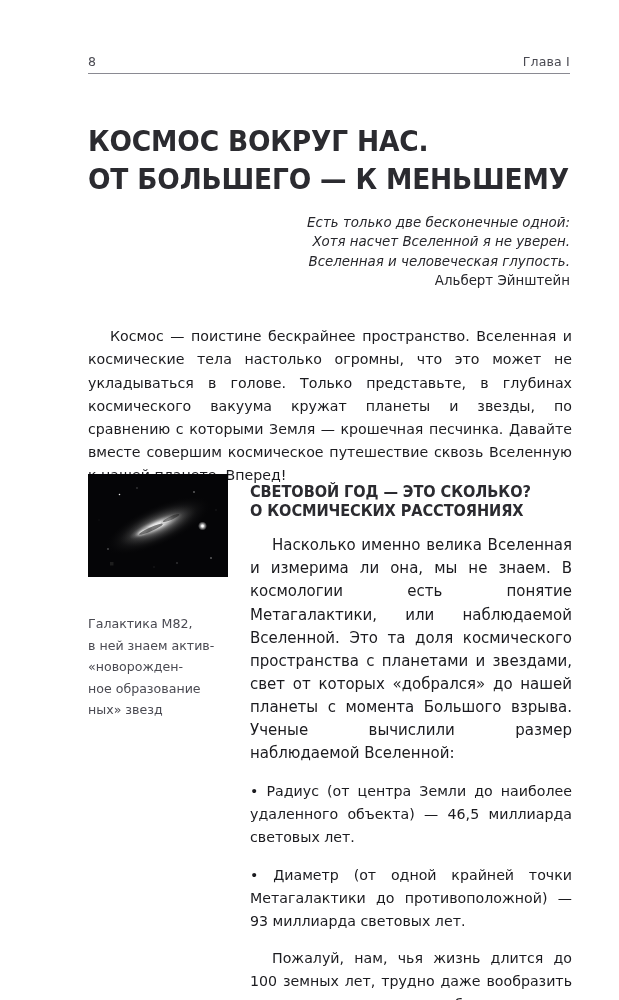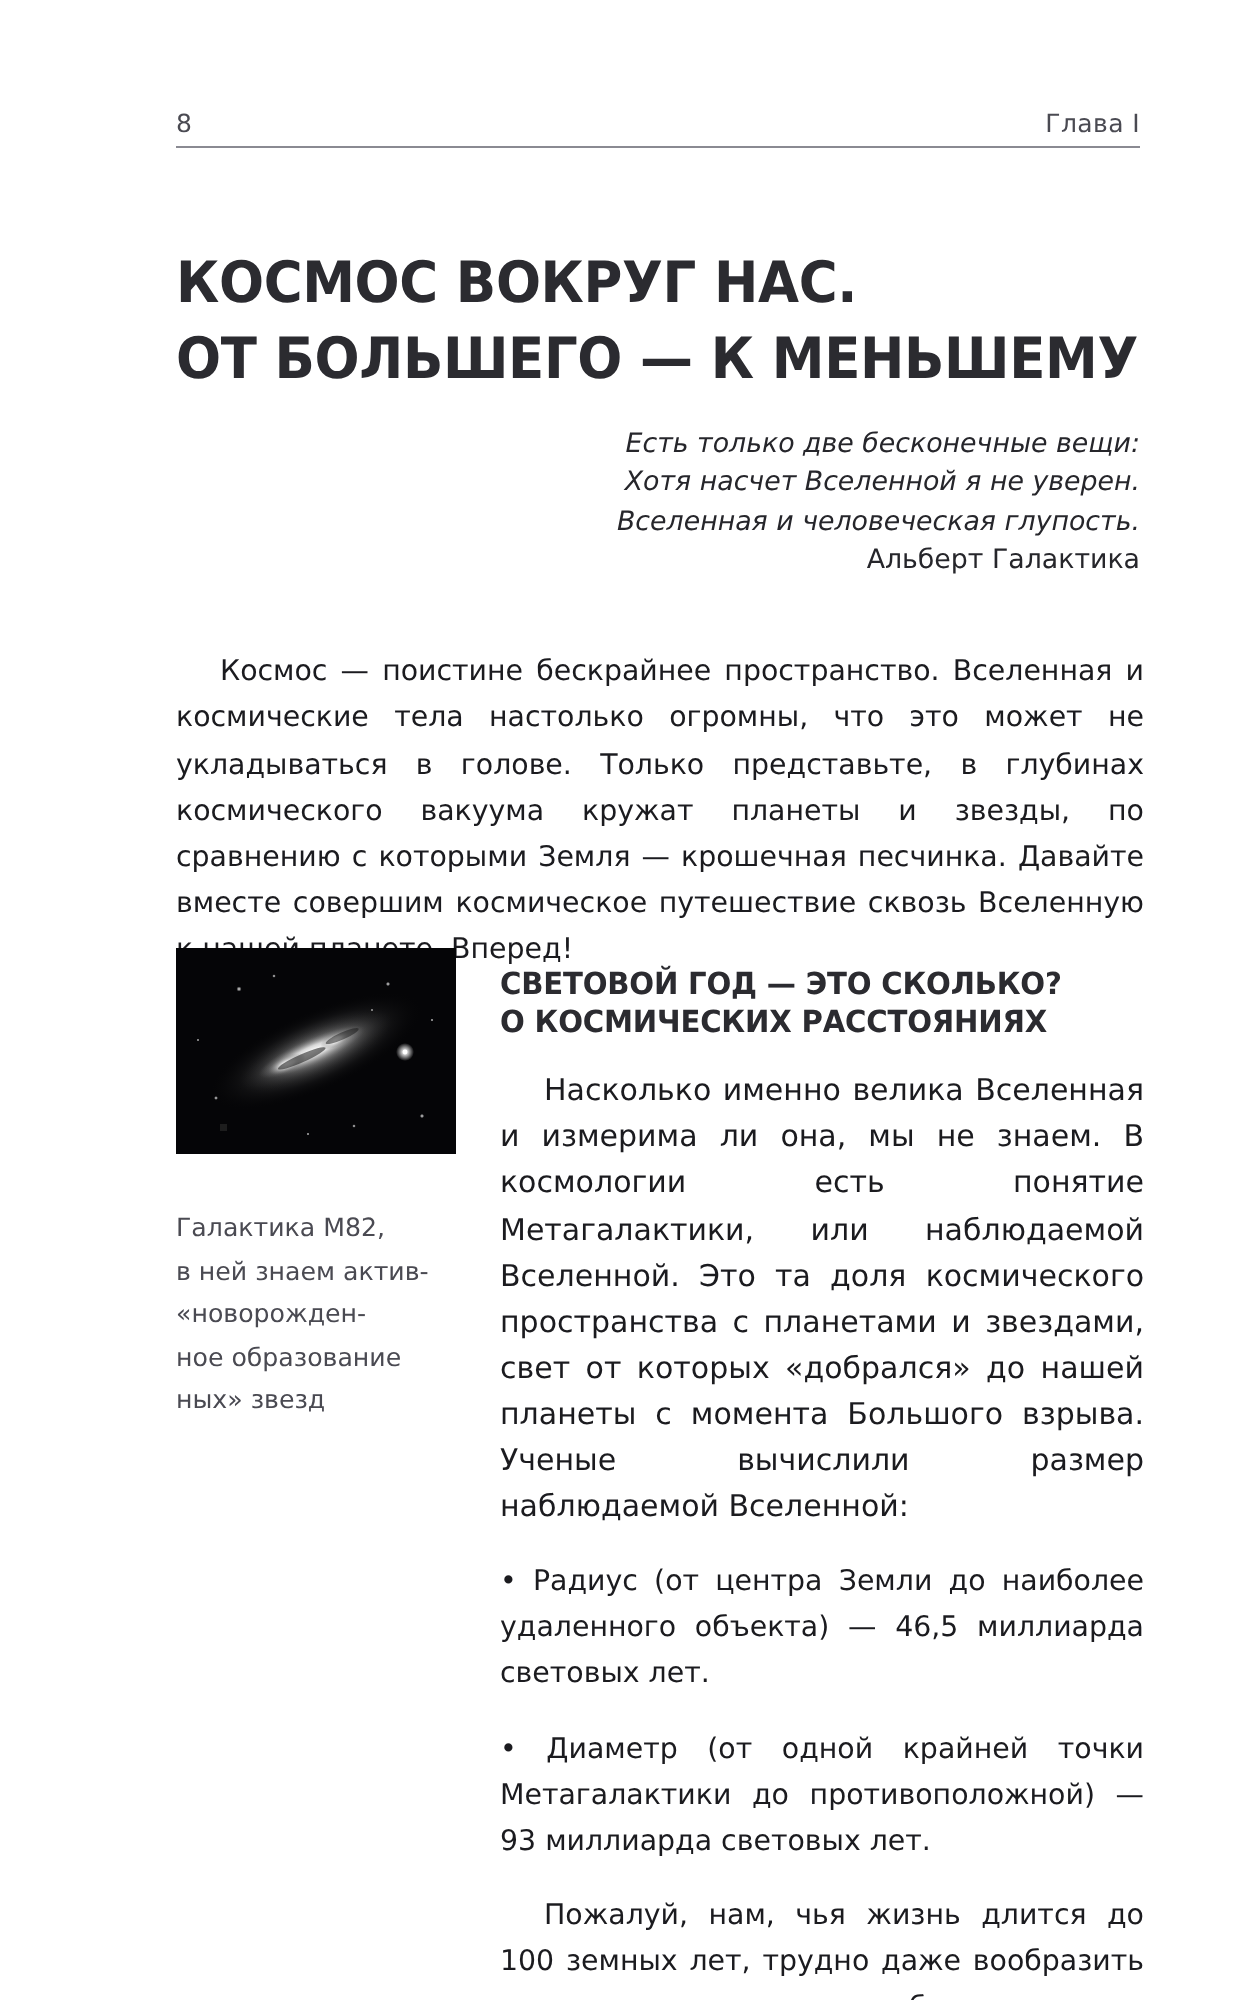--- a/index.html
+++ b/index.html
@@ -104,21 +104,21 @@
     width: 140px;
   }
   .figure-img {
     width: 140px;
     height: 103px;
     display: block;
     background: #050507;
     border: 0;
   }
   .figure-caption {
-    margin-top: 26px;
+    margin-top: 36px;
     font-size: 12.6px;
     line-height: 21.5px;
     color: #4a4a52;
   }
   .figure-caption .cline { display: block; white-space: nowrap; }
 
   .col-right {
     position: absolute;
     left: 250px;
     top: 470px;
@@ -169,24 +169,24 @@
     <span class="folio">8</span>
     <span class="chapter">Глава I</span>
   </div>
 
   <h1 class="chapter-title">
     <span class="line line1">КОСМОС ВОКРУГ НАС.</span>
     <span class="line line2">ОТ БОЛЬШЕГО — К МЕНЬШЕМУ</span>
   </h1>
 
   <div class="epigraph">
-    <span class="q">Есть только две бесконечные вещи:</span>
+    <span class="q">Есть только две бесконечные одной:</span>
     <span class="q">Хотя насчет Вселенной я не уверен.</span>
     <span class="q">Вселенная и человеческая глупость.</span>
-    <span class="author">Альберт Галактика</span>
+    <span class="author">Альберт Эйнштейн</span>
   </div>
 
   <p class="intro">Космос — поистине бескрайнее пространство. Вселенная и космические тела настолько огромны, что это может не укладываться в голове. Только представьте, в глубинах космического вакуума кружат планеты и звезды, по сравнению с которыми Земля — крошечная песчинка. Давайте вместе совершим космическое путешествие сквозь Вселенную к нашей планете. Вперед!</p>
 
   <div class="col-left">
     <svg class="figure-img" viewBox="0 0 280 206" preserveAspectRatio="none" aria-label="galaxy photo">
       <defs>
         <radialGradient id="halo" cx="50%" cy="50%" r="50%">
           <stop offset="0%" stop-color="#d8d8d8" stop-opacity="0.95"></stop>
           <stop offset="35%" stop-color="#8a8a8a" stop-opacity="0.55"></stop>

